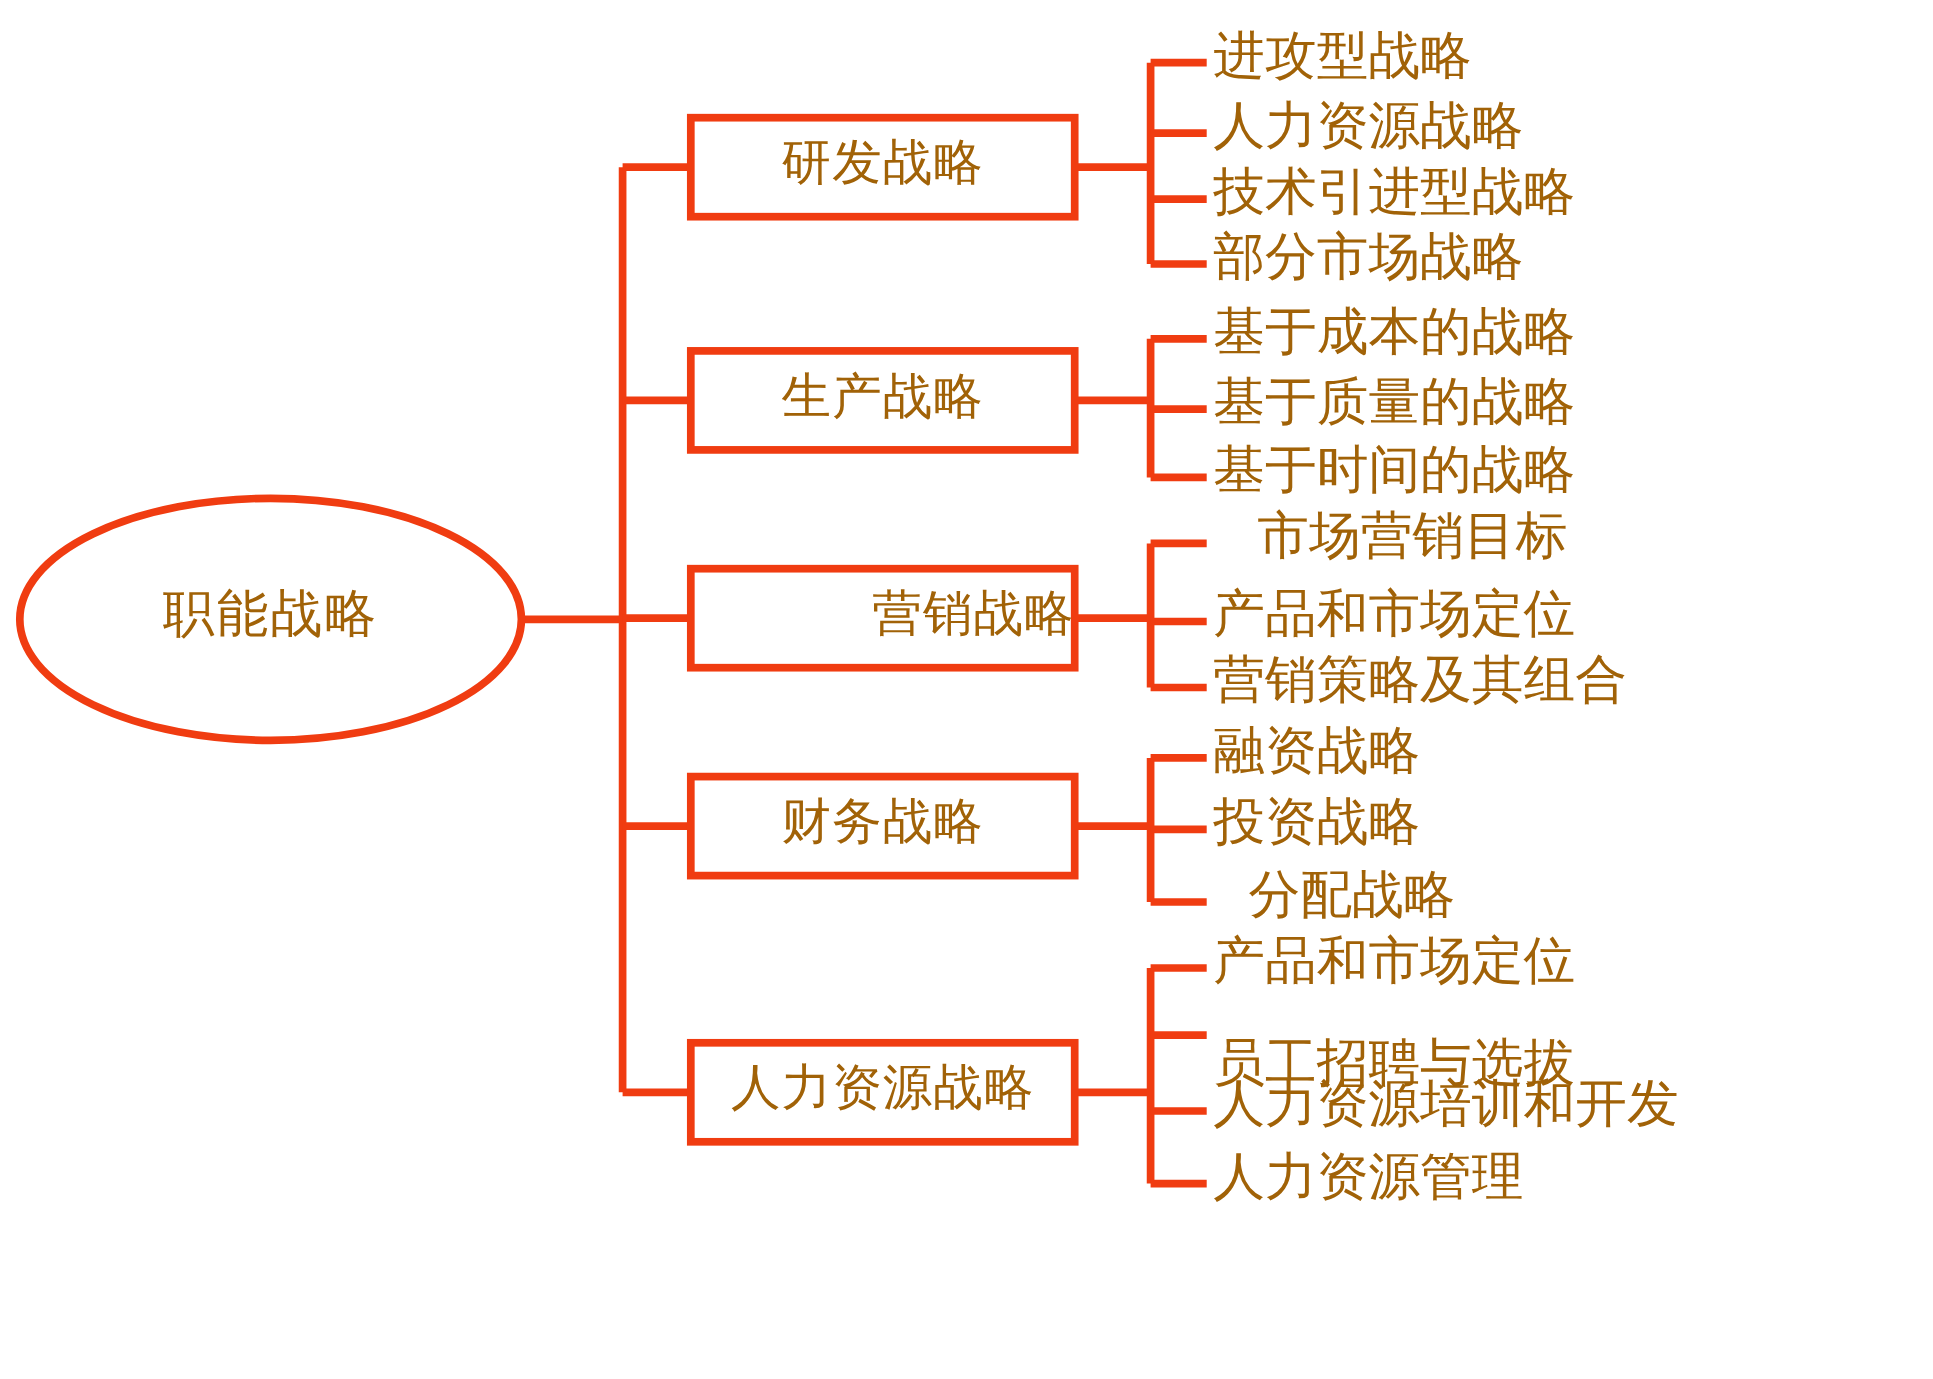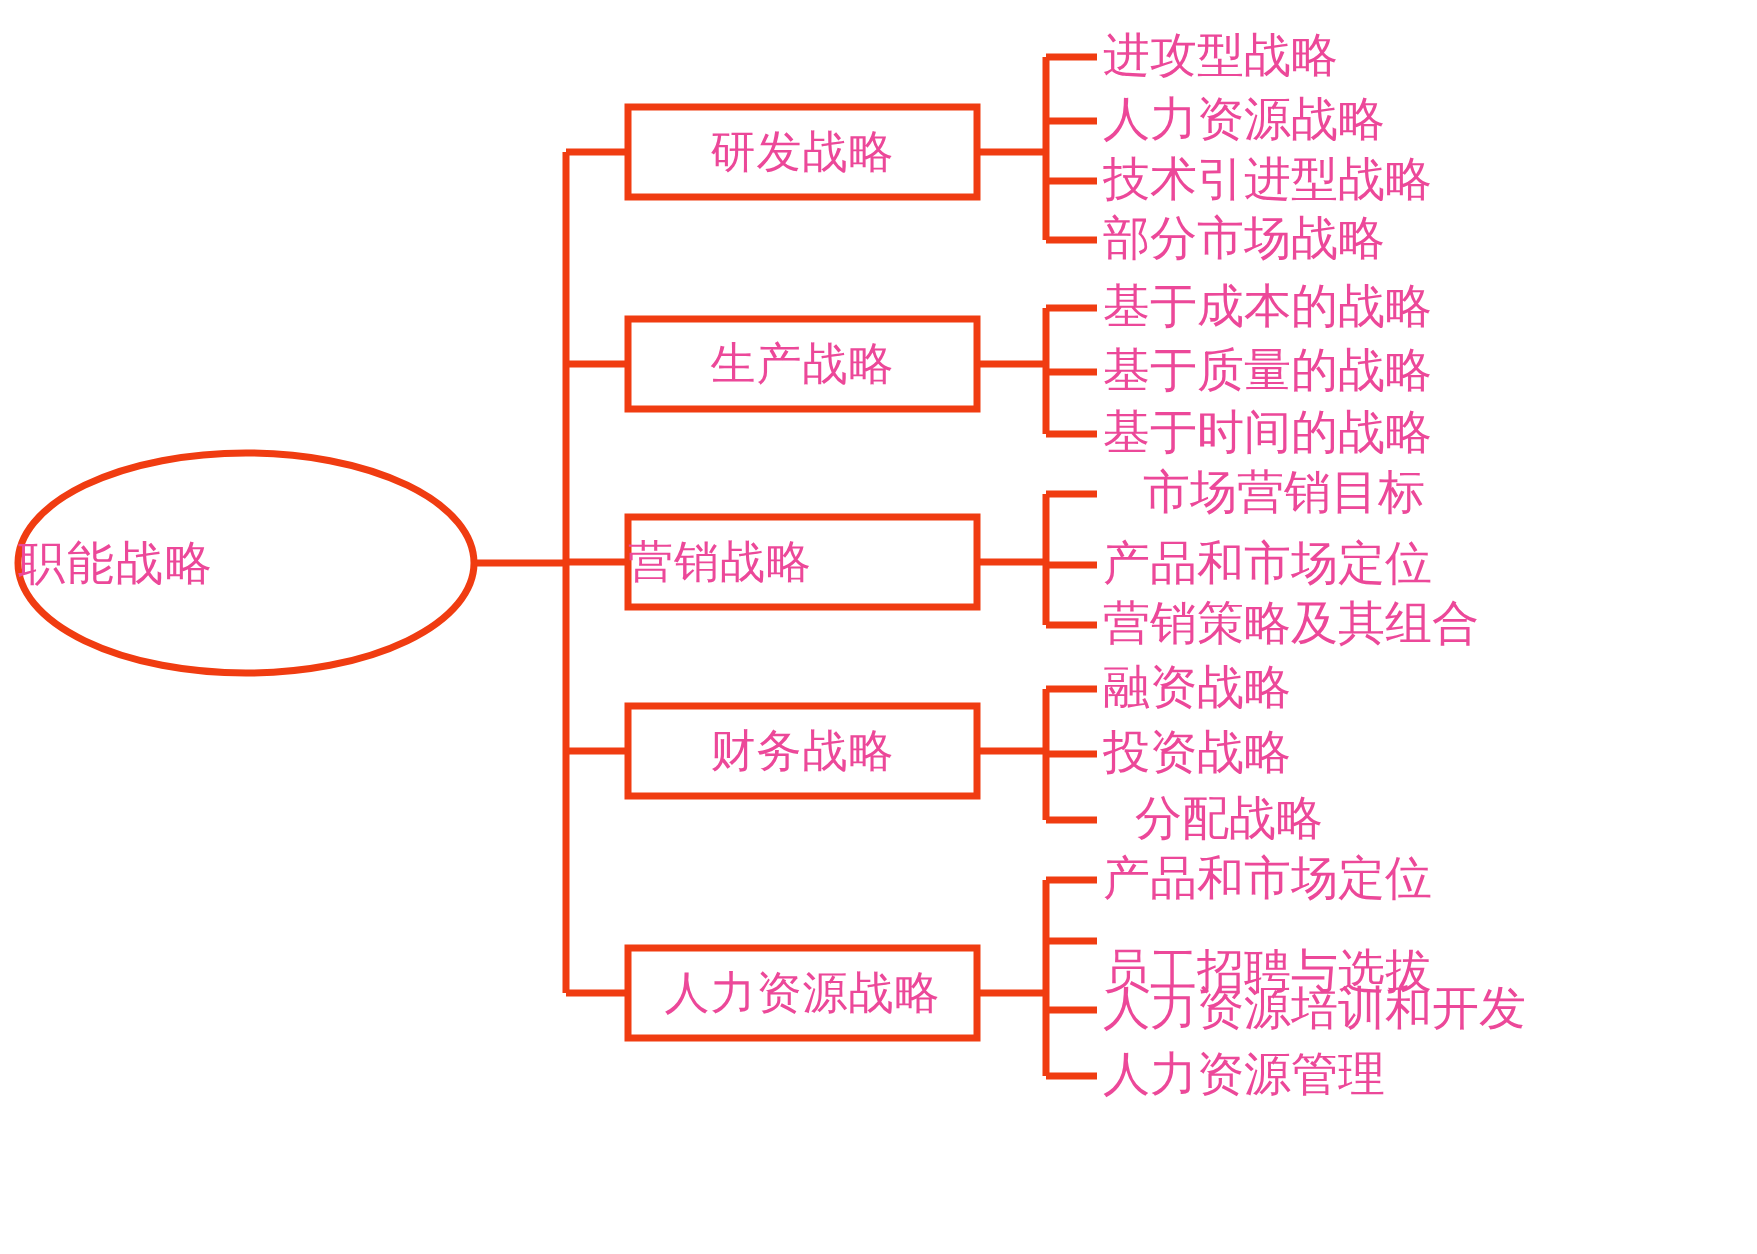--- a/index.html
+++ b/index.html
@@ -7,22 +7,22 @@
     width:1757px;height:1254px;
     background:#ffffff;
     font-family:"DejaVu Serif","Liberation Serif",serif;
     overflow:hidden;
   }
   #stage{position:relative;width:1757px;height:1254px;}
   svg.layer{position:absolute;top:0;left:0;width:1757px;height:1254px;}
 
   .node-text{
     position:absolute;
-    color:#ec4899;
-    font-family:Liberation Sans, sans-serif;
+    color:#a16207;
+    font-family:Liberation Mono, monospace;
     white-space:nowrap;
     line-height:1;
   }
   .root-label{
     font-size:47px;
     letter-spacing:2px;
   }
   .branch-label{
     font-size:45px;
     letter-spacing:1px;
@@ -77,26 +77,26 @@
     <g id="g-shapes" fill="none" stroke="#F03C11" stroke-width="7">
         <ellipse cx="246" cy="563" rx="228" ry="110" stroke="#F03C11" stroke-width="7" fill="none"></ellipse>
         <rect x="628" y="107" width="349" height="90" stroke="#F03C11" stroke-width="7" fill="none"></rect>
         <rect x="628" y="319" width="349" height="90" stroke="#F03C11" stroke-width="7" fill="none"></rect>
         <rect x="628" y="517" width="349" height="90" stroke="#F03C11" stroke-width="7" fill="none"></rect>
         <rect x="628" y="706" width="349" height="90" stroke="#F03C11" stroke-width="7" fill="none"></rect>
         <rect x="628" y="948" width="349" height="90" stroke="#F03C11" stroke-width="7" fill="none"></rect>
       </g>
   </svg>
 
-  <div class="node-text root-label" id="root-label" style="left: 18px; width: 456px; text-align: left; top: 539px;">职能战略</div>
+  <div class="node-text root-label" id="root-label" style="left: 18px; width: 456px; text-align: center; top: 539px;">职能战略</div>
 
   <div id="branch-labels">
       <div class="node-text branch-label" style="left: 628px; width: 349px; text-align: center; top: 129px;">研发战略</div>
       <div class="node-text branch-label" style="left: 628px; width: 349px; text-align: center; top: 341px;">生产战略</div>
-      <div class="node-text branch-label" style="left: 628px; width: 349px; text-align: left; top: 539px;">营销战略</div>
+      <div class="node-text branch-label" style="left: 628px; width: 349px; text-align: right; top: 539px;">营销战略</div>
       <div class="node-text branch-label" style="left: 628px; width: 349px; text-align: center; top: 728px;">财务战略</div>
       <div class="node-text branch-label" style="left: 628px; width: 349px; text-align: center; top: 970px;">人力资源战略</div>
     </div>
 
   <div id="leaf-labels">
       <div class="node-text leaf-label" style="left: 1103px; top: 31px;">进攻型战略</div>
       <div class="node-text leaf-label" style="left: 1103px; top: 95px;">人力资源战略</div>
       <div class="node-text leaf-label" style="left: 1103px; top: 155px;">技术引进型战略</div>
       <div class="node-text leaf-label" style="left: 1103px; top: 214px;">部分市场战略</div>
       <div class="node-text leaf-label" style="left: 1103px; top: 282px;">基于成本的战略</div>

